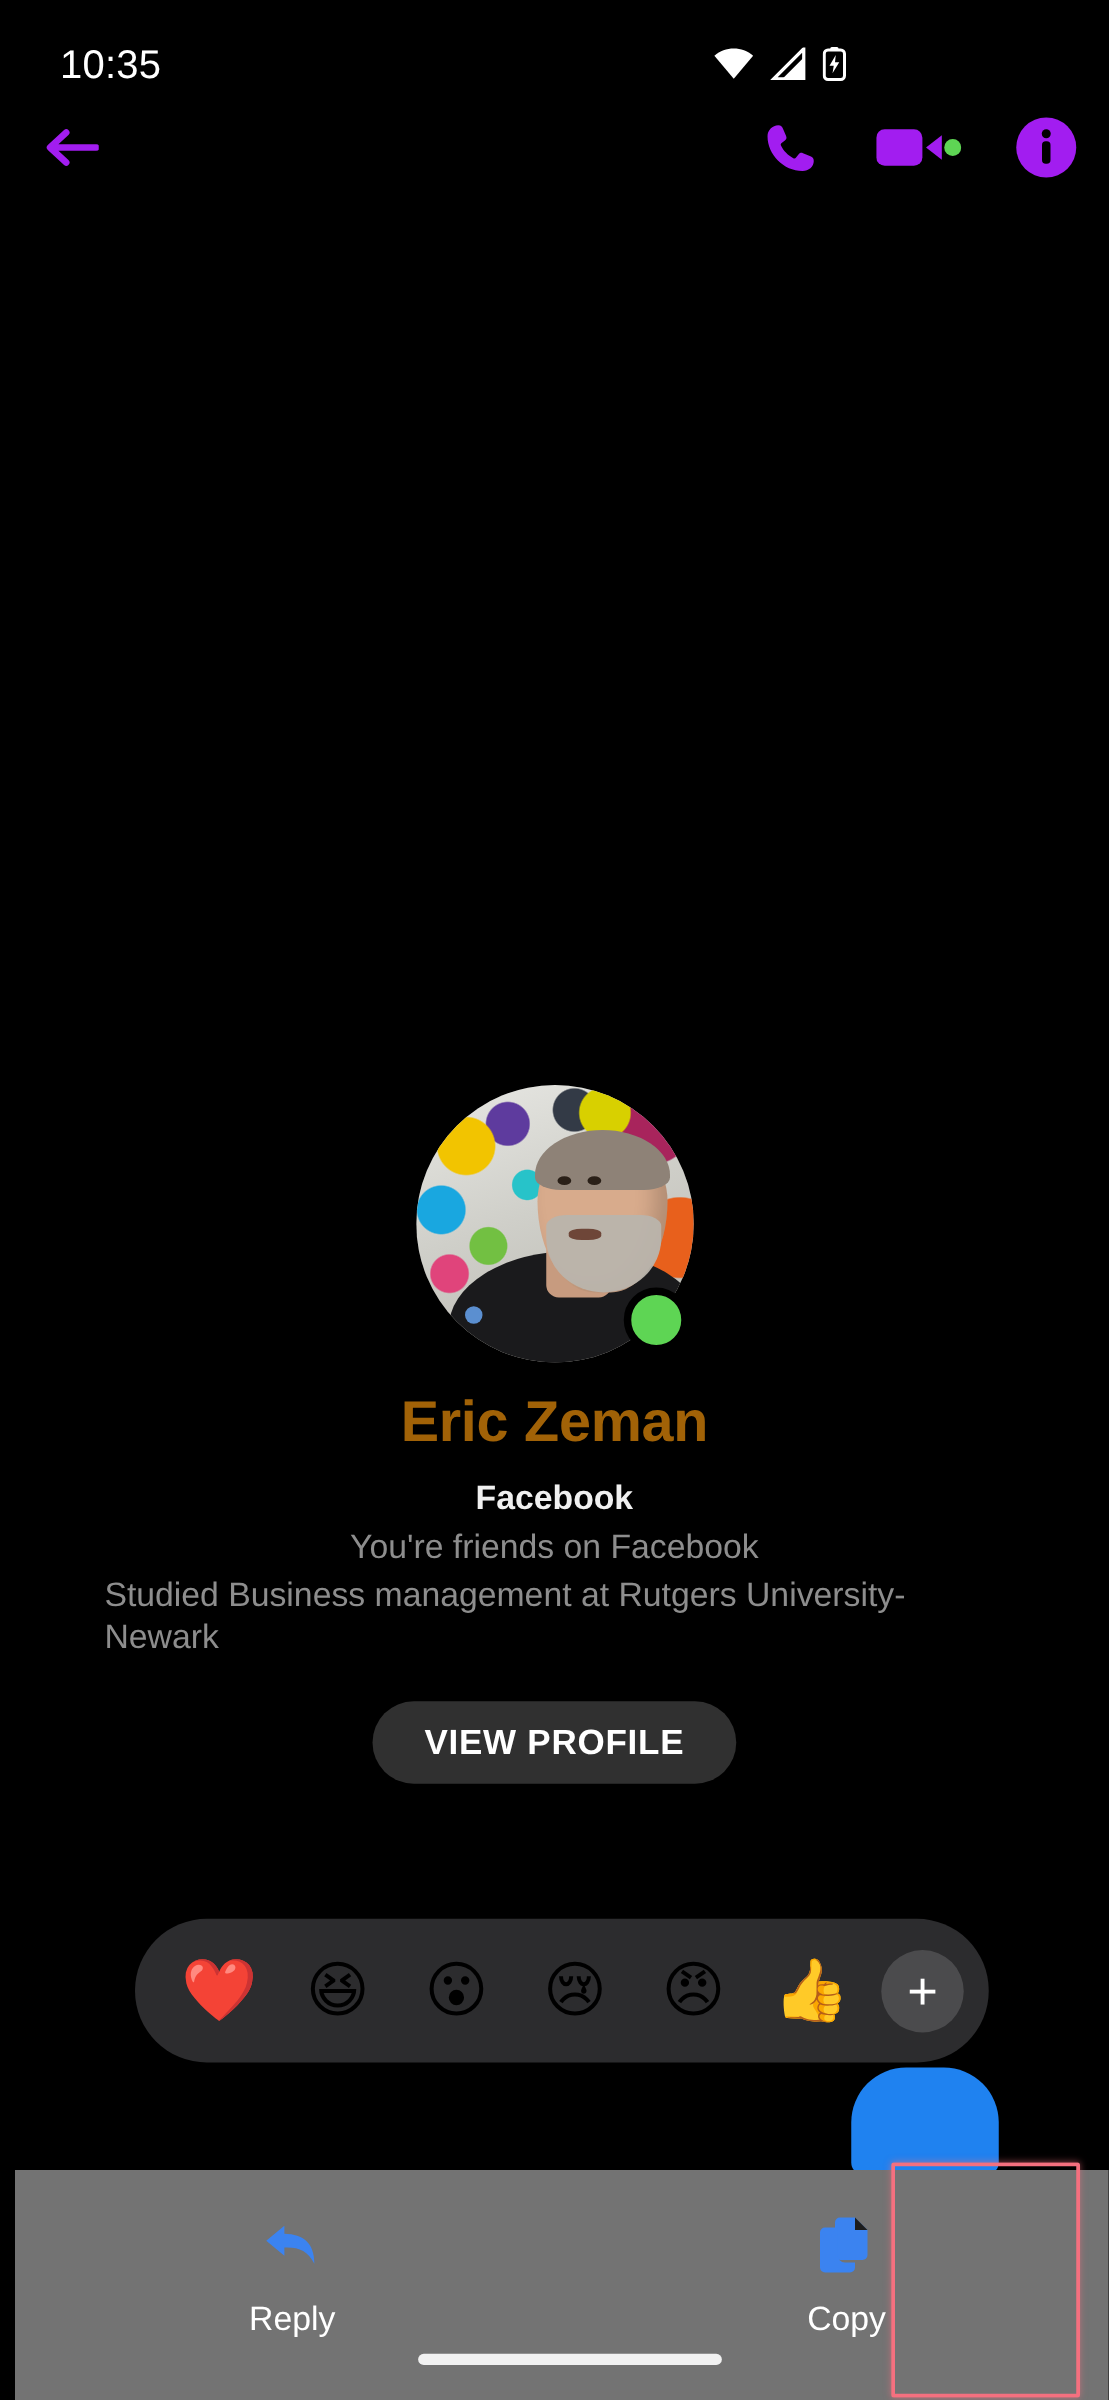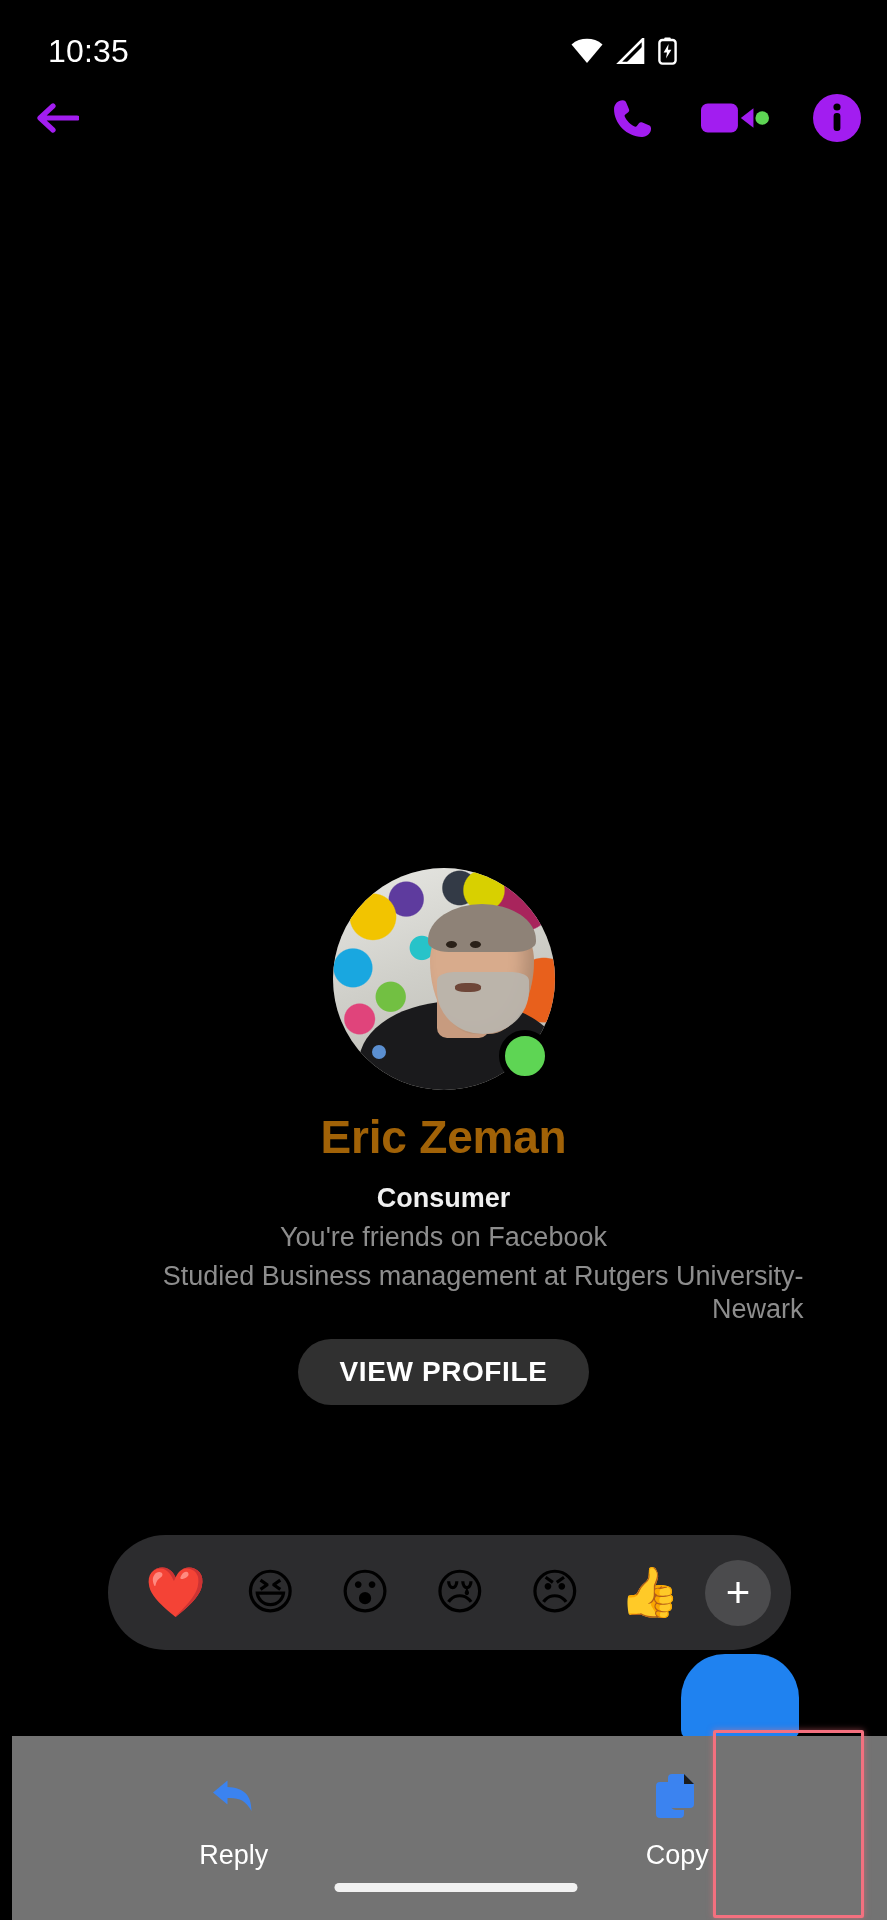--- a/index.html
+++ b/index.html
@@ -155,29 +155,29 @@
   #profile-source {
     margin-top:20px;
     color:#f0f0f0;
     font-size:27px; font-weight:700;
     line-height:1.15;
   }
   .profile-meta {
     color:#8d8d8d;
     font-size:27px; font-weight:400;
     line-height:1.22;
-    text-align:right;
+    text-align:left;
     margin-top:7px;
     max-width:720px;
   }
   #profile-meta-2 { margin-top:6px; }
   #profile-meta-3 { margin-top:6px; }
 
   #view-profile-button {
-    margin-top:14px;
+    margin-top:36px;
     background:#303030;
     color:#ffffff;
     font-size:28px; font-weight:700;
     letter-spacing:0.6px;
     border:none;
     border-radius:999px;
     padding:17px 42px;
     font-family:"Liberation Sans", sans-serif;
   }
 
@@ -338,21 +338,21 @@
         <div class="hair"></div>
         <div class="beard"></div>
         <div class="eye-l"></div>
         <div class="eye-r"></div>
         <div class="mouth"></div>
       </div>
       <div id="online-dot"></div>
     </div>
 
     <div id="profile-name">Eric Zeman</div>
-    <div id="profile-source">Consumer</div>
+    <div id="profile-source">Facebook</div>
     <div class="profile-meta" id="profile-meta-1">You're friends on Facebook</div>
     <div class="profile-meta" id="profile-meta-3">Studied Business management at Rutgers University-Newark</div>
 
     <button id="view-profile-button">VIEW PROFILE</button>
   </div>
 
   <div id="message-bubble"></div>
 
   <div id="reaction-bar">
     <div class="reaction">❤️</div>

